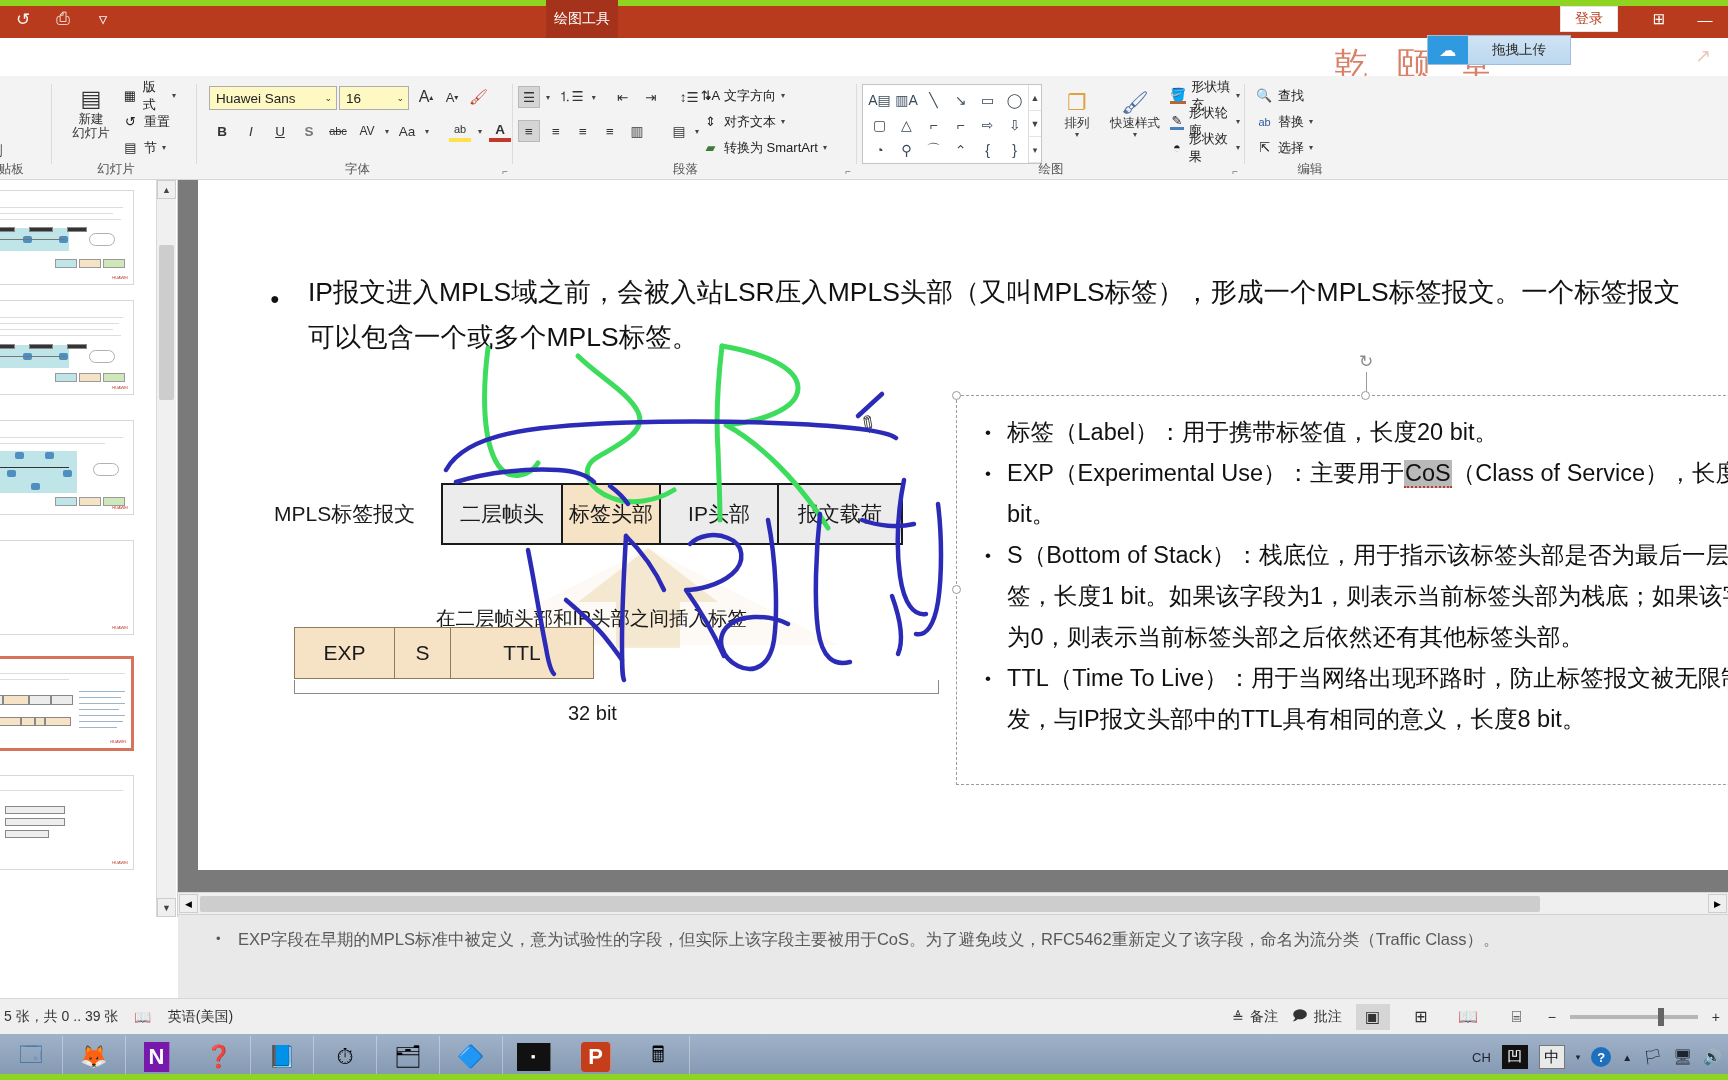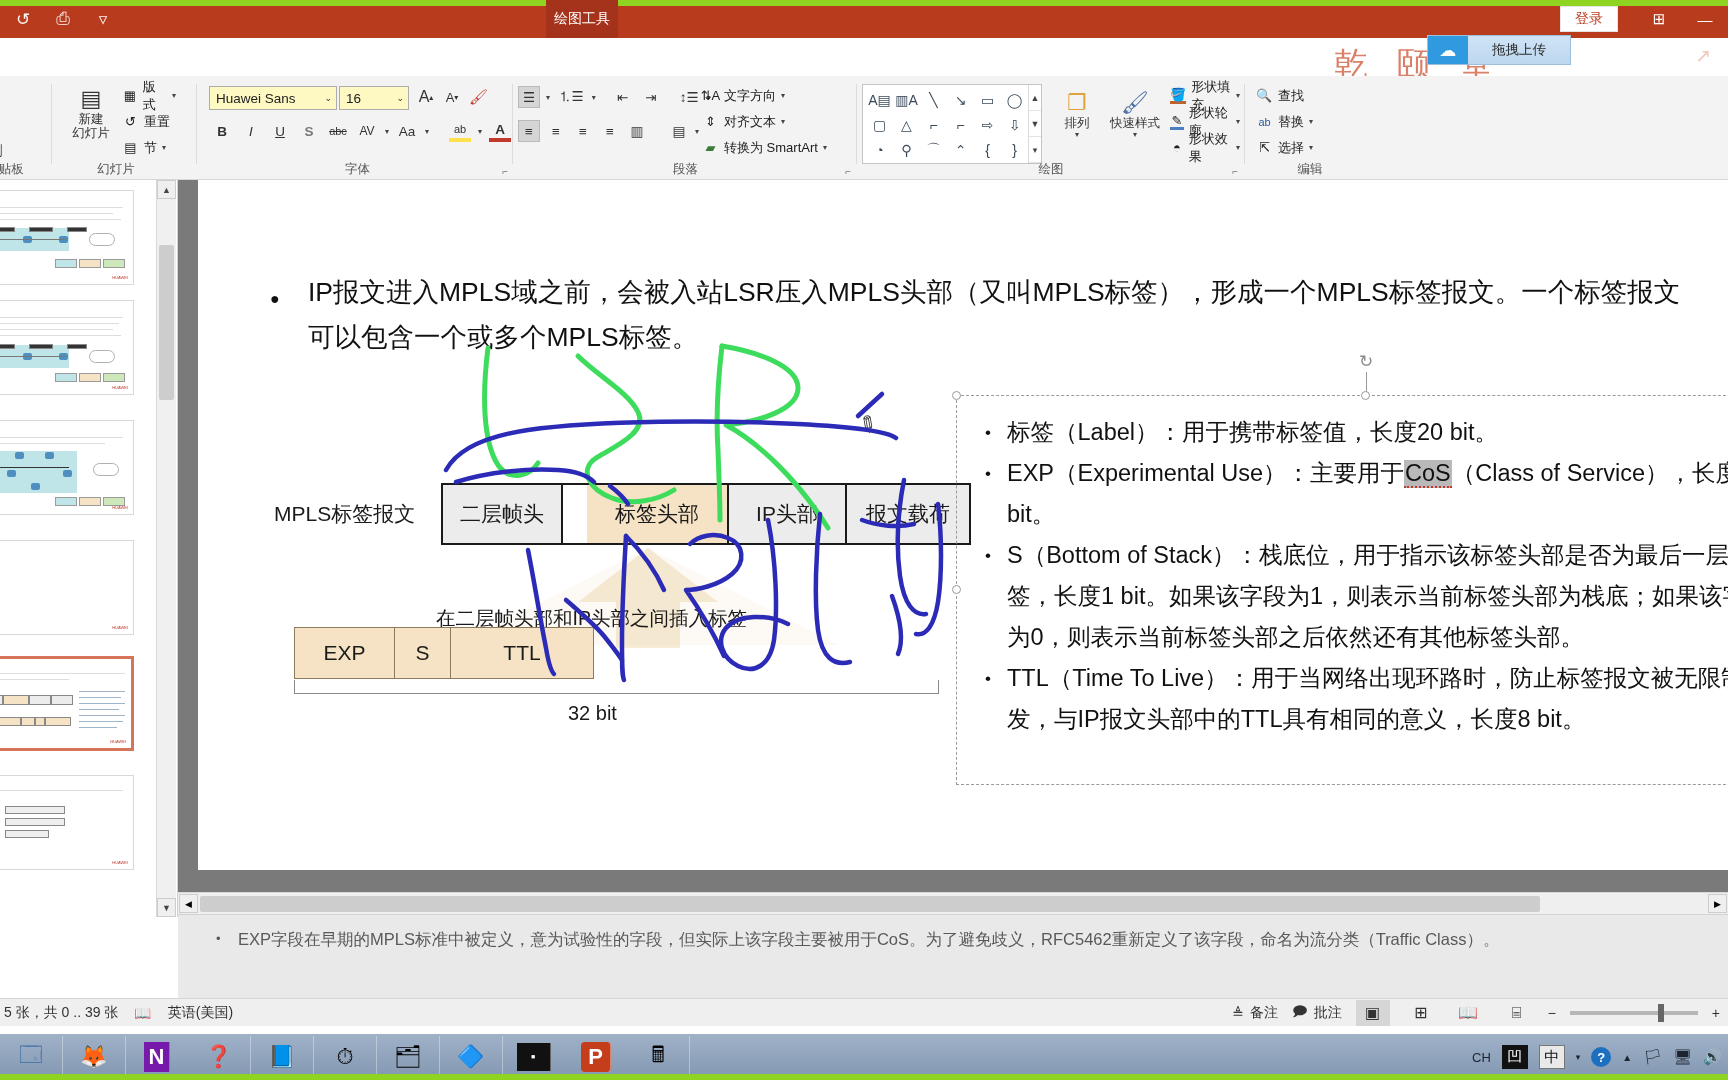--- a/index.html
+++ b/index.html
@@ -234,21 +234,21 @@
   }
   .notestext {
     position:absolute; left:30px; top:12px; width:1500px;
     font-size:16.5px; color:#595959; line-height:24px;
   }
   .notestext .nb { position:absolute; left:8px; top:0; font-size:13px; }
   .notesbody { display:block; padding-left:30px; }
 
   
   .statusbar {
-    position:absolute; left:0; top:998px; width:1728px; height:28px;
+    position:absolute; left:0; top:998px; width:1728px; height:36px;
     background:#efefef; border-top:1px solid #d6d6d6;
     display:flex; align-items:center; font-size:14px; color:#333;
   }
   .sb-left { display:flex; align-items:center; gap:16px; padding-left:4px; }
   .sb-right { position:absolute; right:8px; display:flex; align-items:center; gap:14px; }
   .sb-item { display:flex; align-items:center; gap:6px; cursor:pointer; }
   .viewbtn { width:34px; height:26px; display:flex; align-items:center; justify-content:center;
              font-size:16px; color:#333; cursor:pointer; }
   .viewbtn.on { background:#d6d6d6; }
   .zoomtrack { position:relative; width:128px; height:4px; background:#b6b6b6; }
@@ -605,21 +605,21 @@
       </div>
 
       <svg class="bigarrow" viewBox="0 0 460 110">
         <path d="M230 8 L300 62 L262 62 L262 108 L198 108 L198 62 L160 62 Z" fill="#e7c98f" opacity="0.7"></path>
         <path d="M230 8 L420 105 L40 105 Z" fill="#e7c98f" opacity="0.18"></path>
       </svg>
 
       <div class="pktlabel">MPLS标签报文</div>
       <div class="pktrow">
         <div class="pktcell" style="width:120px;">二层帧头</div>
-        <div class="pktcell hl" style="width:142px;margin-left:24px;">标签头部</div>
+        <div class="pktcell hl" style="width:98px;">标签头部</div>
         <div class="pktcell" style="width:118px;">IP头部</div>
         <div class="pktcell" style="width:122px;">报文载荷</div>
       </div>
 
       <div class="insertnote">在二层帧头部和IP头部之间插入标签</div>
 
       <div class="bitrow">
         <div class="bitcell" style="width:100px;">EXP</div>
         <div class="bitcell" style="width:56px;">S</div>
         <div class="bitcell" style="width:142px;">TTL</div>

